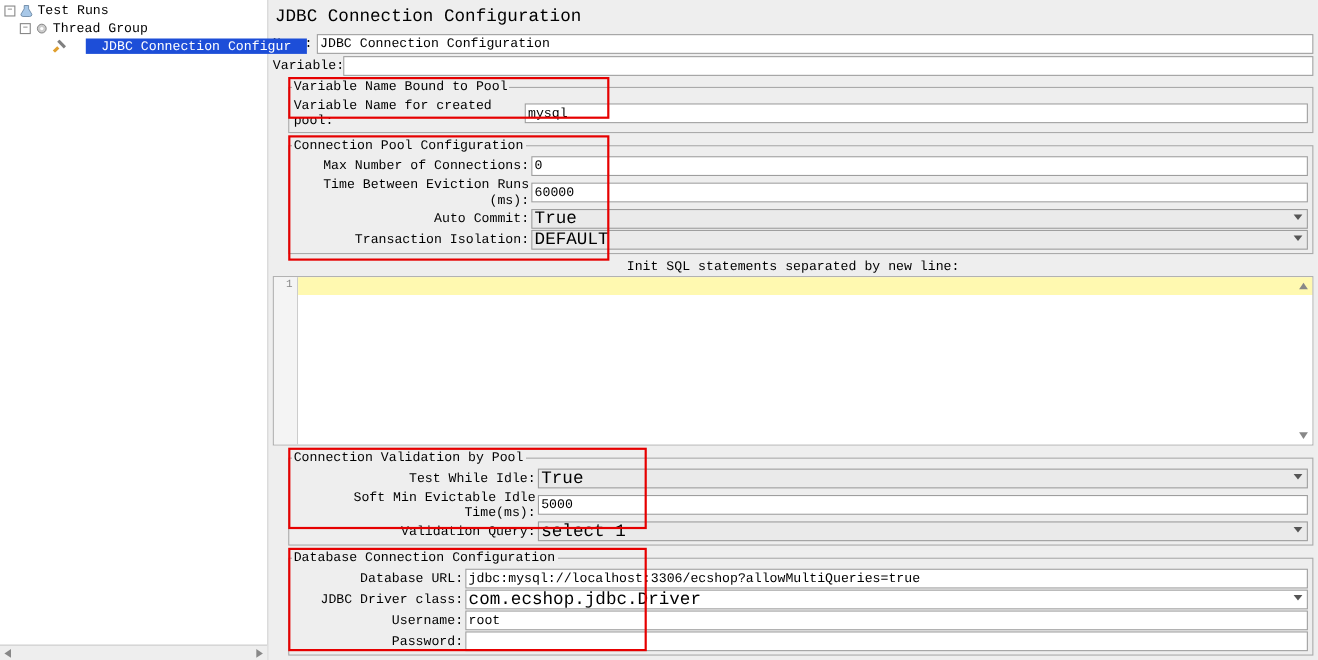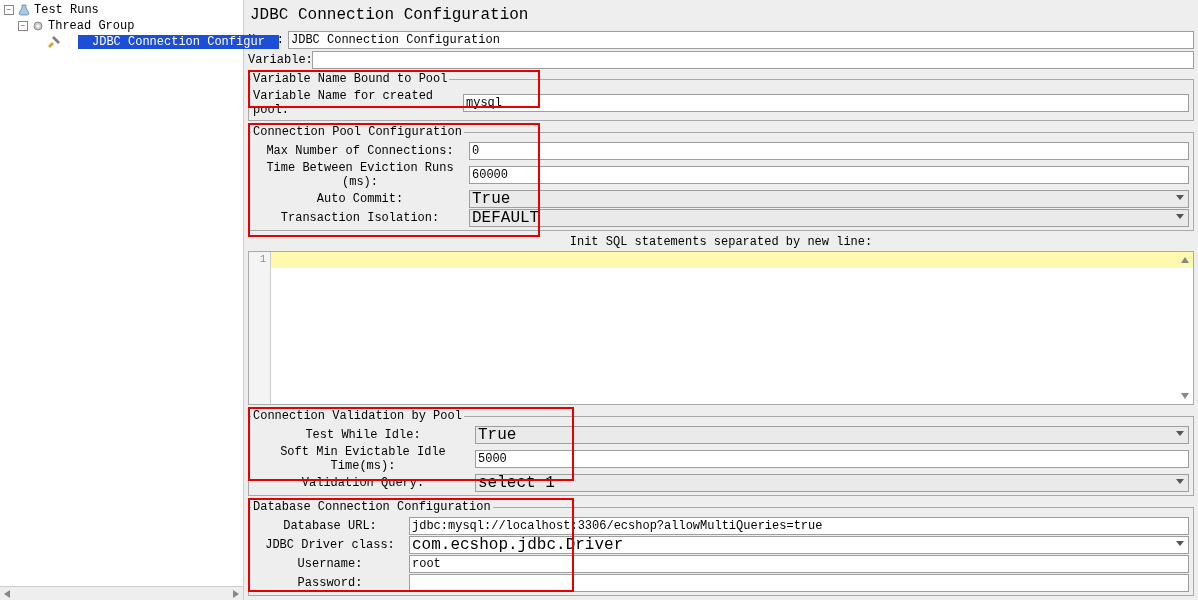--- a/index.html
+++ b/index.html
@@ -64,21 +64,21 @@
   .form-row {
     display:flex;
     align-items:center;
     margin: 1px 2px;
   }
   .form-label {
     text-align:left;
     padding-right:2px;
   }
   .form-label-right {
-    text-align:center;
+    text-align:right;
     padding-right:2px;
   }
   .form-input {
     flex:1;
     height:18px;
     border:1px solid #9e9e9e;
     background:#fff;
     font-family:inherit;
     font-size:12px;
     padding:0 2px;
@@ -162,21 +162,21 @@
     height:14px;
     background:#eee;
     border-top:1px solid #ccc;
     display:flex;
     align-items:center;
     justify-content:space-between;
     padding:0 4px;
   }
   .tri-left{width:0;height:0;border-top:4px solid transparent;border-bottom:4px solid transparent;border-right:6px solid #888;}
   .tri-right{width:0;height:0;border-top:4px solid transparent;border-bottom:4px solid transparent;border-left:6px solid #888;}
-  .field-section { position: relative; }
+  .field-section { position: relative; margin-left: 14px; }
 </style>
 </head>
 <body>
 
 <div class="tree-panel">
   <div class="tree-row">
     <span class="tree-toggle">−</span>
     <span class="tree-icon">
       <svg width="12" height="12" viewBox="0 0 12 12">
           <path d="M4 1h4v3l3 5a2 2 0 0 1-2 2H3a2 2 0 0 1-2-2l3-5V1z" fill="#a8c8e8" stroke="#4a6a8a" stroke-width="0.6"></path>

